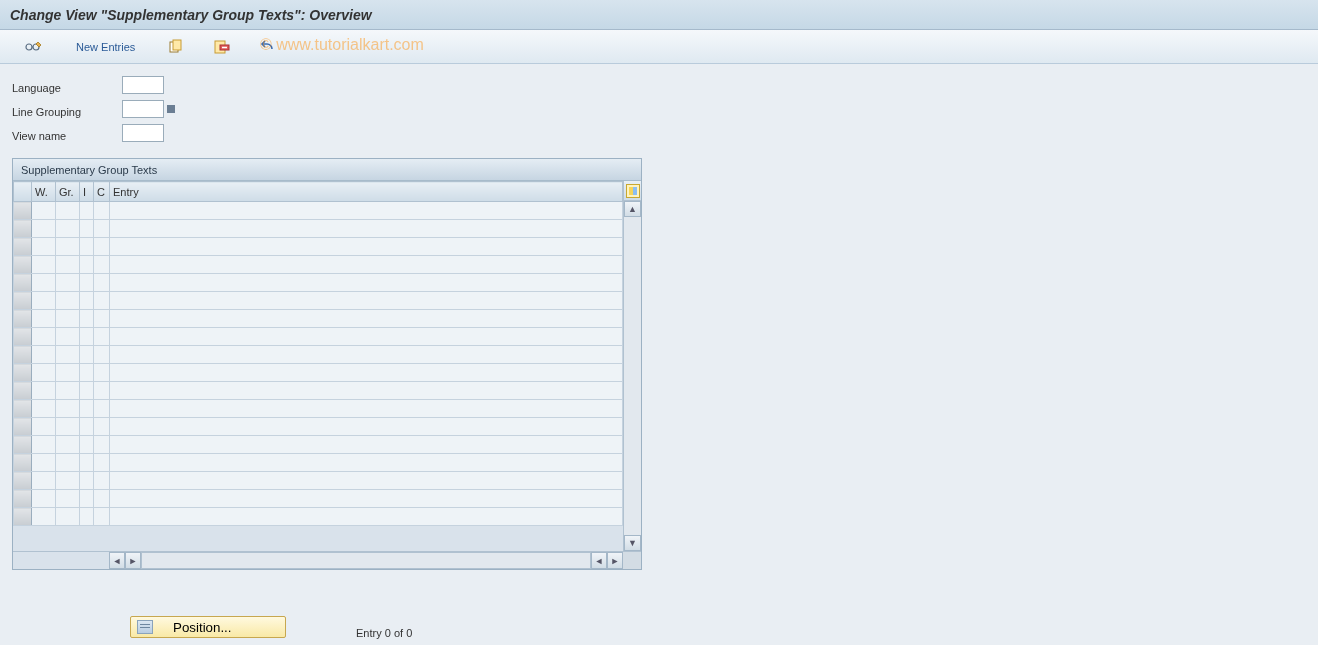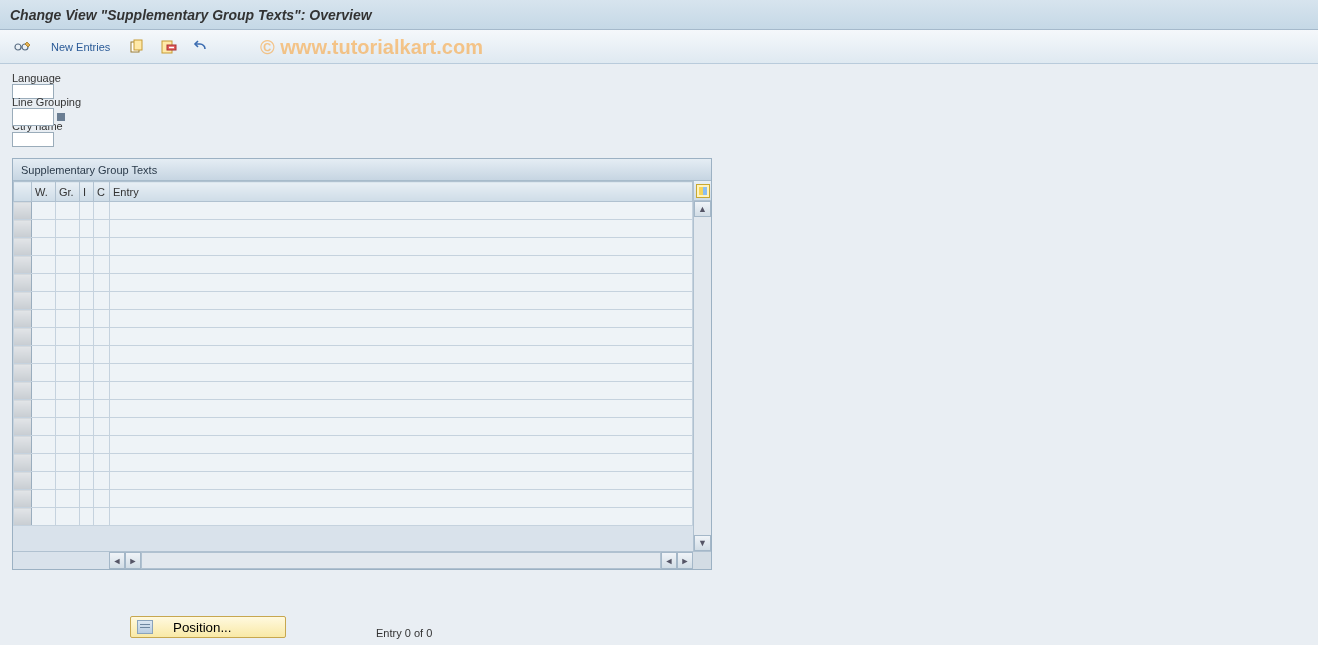--- a/index.html
+++ b/index.html
@@ -26,24 +26,24 @@
     font-style: italic;
     font-weight: bold;
     font-size: 14px;
     color: #333;
   }
   
   .toolbar {
     background: linear-gradient(#f5f8fb, #dfe9f1);
     border-bottom: 1px solid #b9cbdb;
     height: 34px;
-    padding: 4px 9px;
+    padding: 4px 20px;
     display: flex;
     align-items: center;
-    gap: 6px;
+    gap: 20px;
     position: relative;
   }
   .tb-btn {
     height: 22px;
     min-width: 22px;
     padding: 0 4px;
     border: 1px solid transparent;
     background: transparent;
     display: inline-flex;
     align-items: center;
@@ -57,35 +57,34 @@
     display: inline-flex;
     align-items: center;
     color: #2a5a97;
     cursor: pointer;
     border-radius: 2px;
   }
   .watermark {
     position: absolute;
     left: 260px;
     top: 6px;
-    font-size: 20px;
-    font-weight: bold;
+    font-size: 16px;
+    font-weight: normal;
     color: rgba(255,140,0,0.45);
     pointer-events: none;
   }
   
   .form-area {
     padding: 8px 12px 4px 12px;
   }
   .form-row {
     display: flex;
-    align-items: flex-start;
+    align-items: flex-end;
     height: 22px;
     margin-bottom: 2px;
-    flex-direction: column;
   }
   .form-label {
     width: 110px;
     color: #333;
   }
   .form-input {
     height: 18px;
     border: 1px solid #9aacba;
     background: #fff;
     font-family: monospace;
@@ -98,21 +97,21 @@
   .f4-wrap { position: relative; display: inline-flex; align-items: center; }
   .f4-square {
     width: 8px; height: 8px;
     background: #6b7e93;
     margin-left: 3px;
     cursor: pointer;
   }
   
   .panel {
     margin: 10px 12px;
-    width: 700px;
+    width: 630px;
     border: 1px solid #9cb1c3;
     background: #d9e2eb;
   }
   .panel-header {
     background: linear-gradient(#e5edf4, #c6d5e2);
     border-bottom: 1px solid #a7bbcb;
     padding: 4px 8px;
     font-size: 11px;
     color: #2a3a4a;
     height: 22px;
@@ -220,21 +219,21 @@
   .hs-corner { width: 18px; background: #d3dce4; }
   
   .footer {
     position: absolute;
     left: 0; right: 0;
     top: 612px;
     height: 30px;
     display: flex;
     align-items: center;
     padding-left: 130px;
-    gap: 90px;
+    gap: 70px;
   }
   .position-btn {
     width: 156px;
     height: 22px;
     border: 1px solid #c7a74f;
     background: linear-gradient(#fff9df, #f9e9a6);
     border-radius: 2px;
     display: inline-flex;
     align-items: center;
     padding: 0 6px;
@@ -311,21 +310,21 @@
     <input class="form-input w-en" value="EN" style="">
   </div>
   <div class="form-row">
     <span class="form-label">Line Grouping</span>
     <span class="f4-wrap">
       <input class="form-input w-narrow" value="DZ" style="">
       <span class="f4-square"></span>
     </span>
   </div>
   <div class="form-row">
-    <span class="form-label">Ctry name</span>
+    <span class="form-label">View name</span>
     <input class="form-input w-narrow" value="" style="">
   </div>
 </div>
 
 <div class="panel">
   <div class="panel-header">Supplementary Group Texts</div>
   <div class="grid-wrap">
     <div class="grid-main">
       <table class="grid">
         <colgroup>

